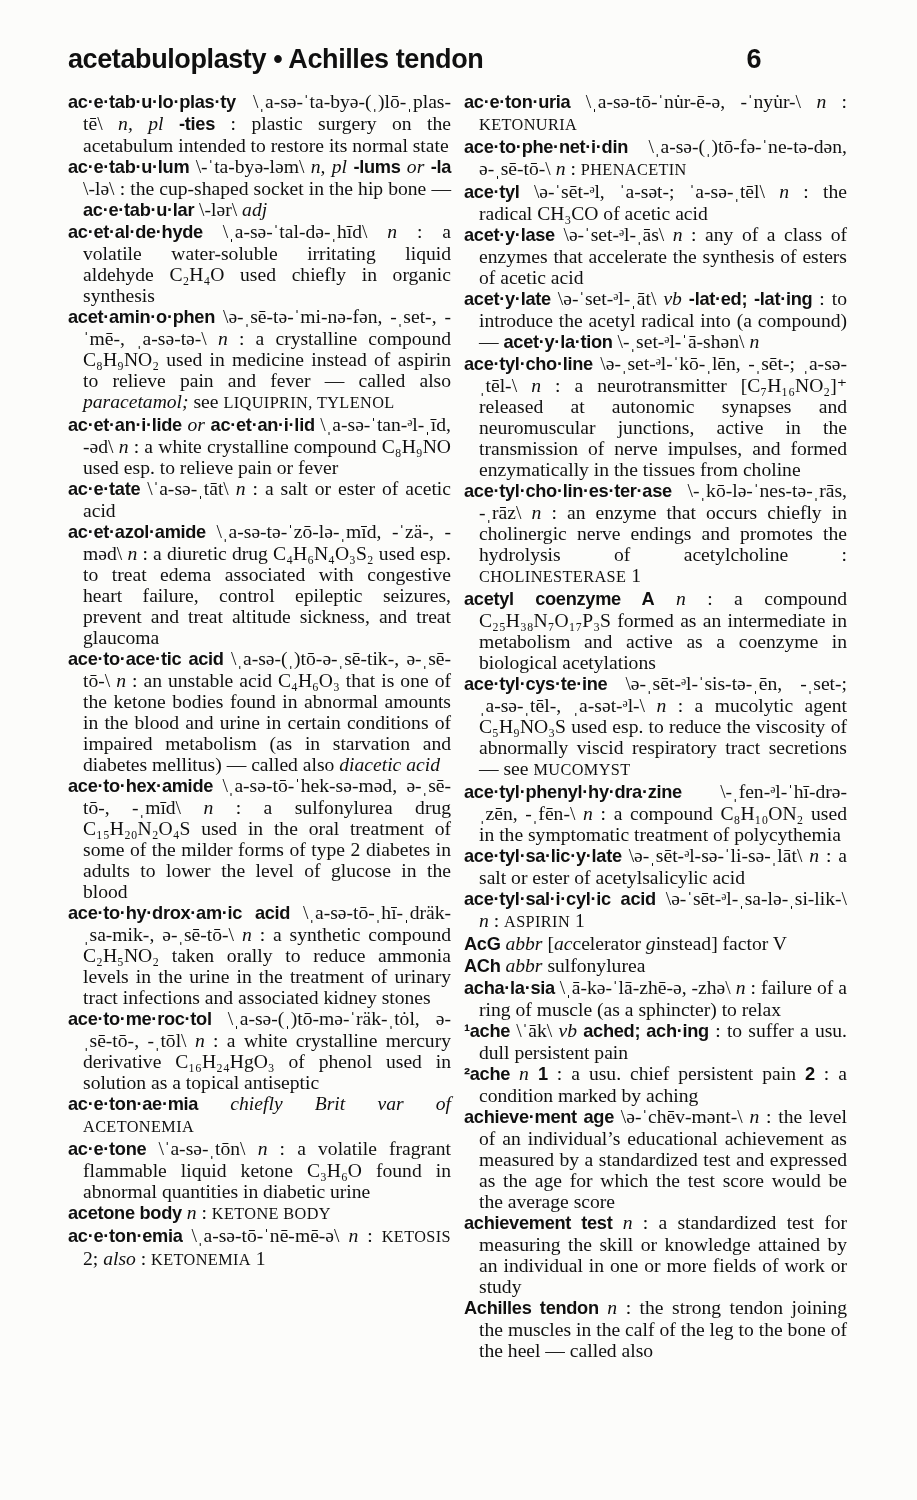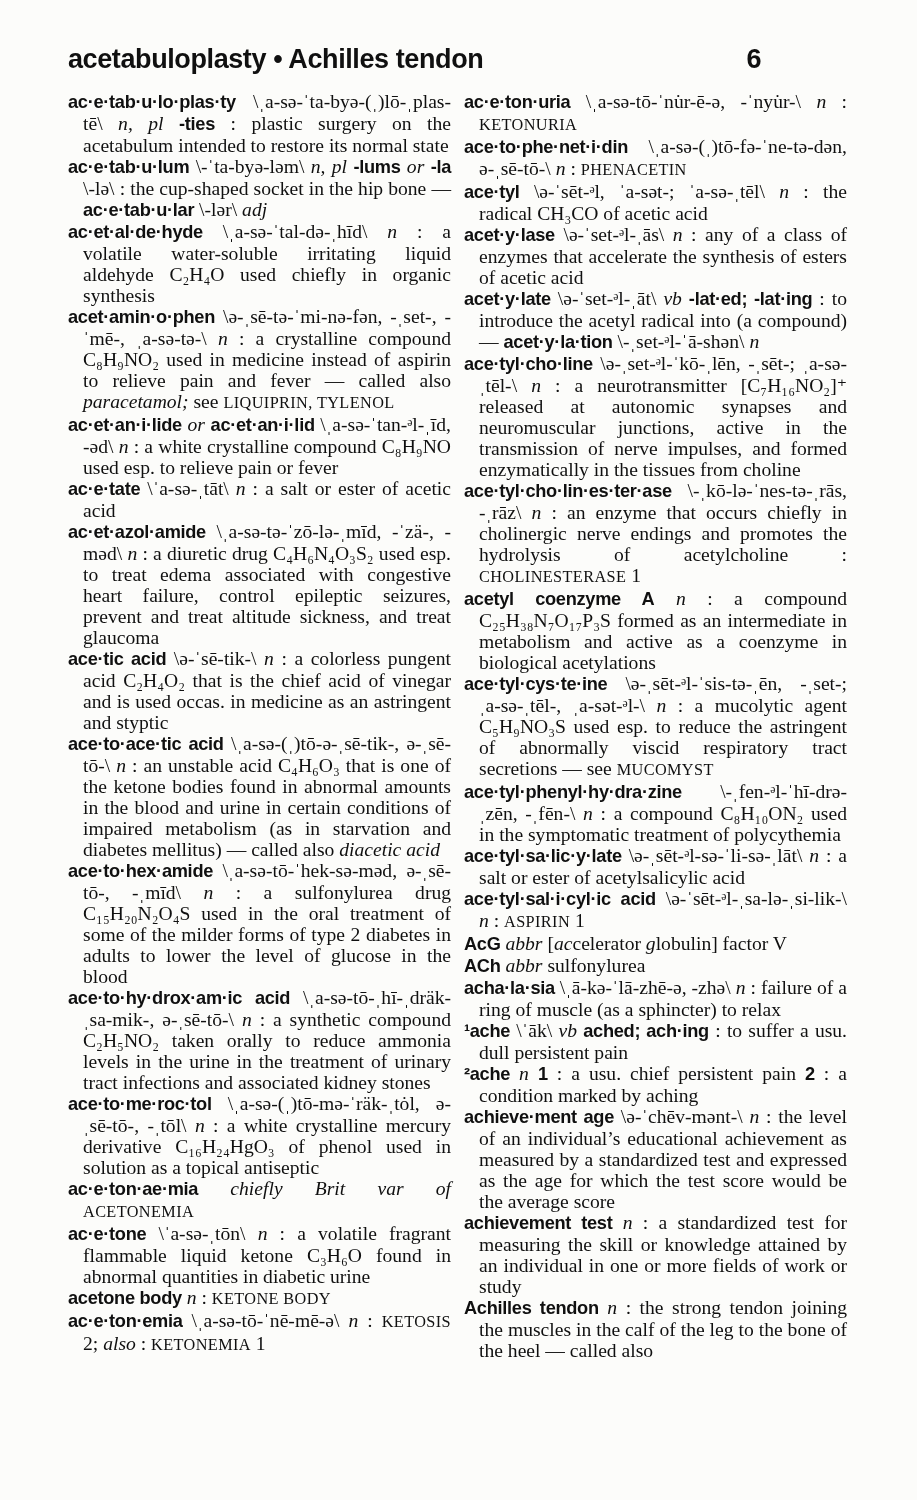--- a/index.html
+++ b/index.html
@@ -41,44 +41,43 @@
   </div>
   <div class="columns">
     <div class="column">
         <p class="entry"><span class="r-b">ac·e·tab·u·lo·plas·ty</span><span class="r-n"> \ˌa-sə-ˈta-byə-(ˌ)lō-ˌplas-tē\ </span><span class="r-i">n, pl</span><span class="r-n"> </span><span class="r-b">-ties</span><span class="r-n"> : plastic surgery on the acetabulum intended to restore its normal state</span></p>
         <p class="entry"><span class="r-b">ac·e·tab·u·lum</span><span class="r-n"> \-ˈta-byə-ləm\ </span><span class="r-i">n, pl</span><span class="r-n"> </span><span class="r-b">-lums</span><span class="r-n"> </span><span class="r-i">or</span><span class="r-n"> </span><span class="r-b">-la</span><span class="r-n"> \-lə\ : the cup-shaped socket in the hip bone — </span><span class="r-b">ac·e·tab·u·lar</span><span class="r-n"> \-lər\ </span><span class="r-i">adj</span></p>
         <p class="entry"><span class="r-b">ac·et·al·de·hyde</span><span class="r-n"> \ˌa-sə-ˈtal-də-ˌhīd\ </span><span class="r-i">n</span><span class="r-n"> : a volatile water-soluble irritating liquid aldehyde C₂H₄O used chiefly in organic synthesis</span></p>
         <p class="entry"><span class="r-b">acet·amin·o·phen</span><span class="r-n"> \ə-ˌsē-tə-ˈmi-nə-fən, -ˌset-, -ˈmē-, ˌa-sə-tə-\ </span><span class="r-i">n</span><span class="r-n"> : a crystalline compound C₈H₉NO₂ used in medicine instead of aspirin to relieve pain and fever — called also </span><span class="r-i">paracetamol;</span><span class="r-n"> see </span><span class="r-sc">LIQUIPRIN, TYLENOL</span></p>
         <p class="entry"><span class="r-b">ac·et·an·i·lide</span><span class="r-n"> </span><span class="r-i">or</span><span class="r-n"> </span><span class="r-b">ac·et·an·i·lid</span><span class="r-n"> \ˌa-sə-ˈtan-ᵊl-ˌīd, -əd\ </span><span class="r-i">n</span><span class="r-n"> : a white crystalline compound C₈H₉NO used esp. to relieve pain or fever</span></p>
         <p class="entry"><span class="r-b">ac·e·tate</span><span class="r-n"> \ˈa-sə-ˌtāt\ </span><span class="r-i">n</span><span class="r-n"> : a salt or ester of acetic acid</span></p>
         <p class="entry"><span class="r-b">ac·et·azol·amide</span><span class="r-n"> \ˌa-sə-tə-ˈzō-lə-ˌmīd, -ˈzä-, -məd\ </span><span class="r-i">n</span><span class="r-n"> : a diuretic drug C₄H₆N₄O₃S₂ used esp. to treat edema associated with congestive heart failure, control epileptic seizures, prevent and treat altitude sickness, and treat glaucoma</span></p>
-        <p class="entry"><span class="r-b">ace·tic acid</span><span class="r-n"> \ə-ˈsē-tik-\ </span><span class="r-i">n</span><span class="r-n"> : a colorless pungent acid C₂H₄O₂ that is the chief acid of vinegar and is used occas. in medicine as an astringent and styptic</span></p>
         <p class="entry"><span class="r-b">ace·to·ace·tic acid</span><span class="r-n"> \ˌa-sə-(ˌ)tō-ə-ˌsē-tik-, ə-ˌsē-tō-\ </span><span class="r-i">n</span><span class="r-n"> : an unstable acid C₄H₆O₃ that is one of the ketone bodies found in abnormal amounts in the blood and urine in certain conditions of impaired metabolism (as in starvation and diabetes mellitus) — called also </span><span class="r-i">diacetic acid</span></p>
         <p class="entry"><span class="r-b">ace·to·hex·amide</span><span class="r-n"> \ˌa-sə-tō-ˈhek-sə-məd, ə-ˌsē-tō-, -ˌmīd\ </span><span class="r-i">n</span><span class="r-n"> : a sulfonylurea drug C₁₅H₂₀N₂O₄S used in the oral treatment of some of the milder forms of type 2 diabetes in adults to lower the level of glucose in the blood</span></p>
         <p class="entry"><span class="r-b">ace·to·hy·drox·am·ic acid</span><span class="r-n"> \ˌa-sə-tō-ˌhī-ˌdräk-ˌsa-mik-, ə-ˌsē-tō-\ </span><span class="r-i">n</span><span class="r-n"> : a synthetic compound C₂H₅NO₂ taken orally to reduce ammonia levels in the urine in the treatment of urinary tract infections and associated kidney stones</span></p>
         <p class="entry"><span class="r-b">ace·to·me·roc·tol</span><span class="r-n"> \ˌa-sə-(ˌ)tō-mə-ˈräk-ˌtȯl, ə-ˌsē-tō-, -ˌtōl\ </span><span class="r-i">n</span><span class="r-n"> : a white crystalline mercury derivative C₁₆H₂₄HgO₃ of phenol used in solution as a topical antiseptic</span></p>
         <p class="entry"><span class="r-b">ac·e·ton·ae·mia</span><span class="r-n"> </span><span class="r-i">chiefly Brit var of</span><span class="r-n"> </span><span class="r-sc">ACETONEMIA</span></p>
         <p class="entry"><span class="r-b">ac·e·tone</span><span class="r-n"> \ˈa-sə-ˌtōn\ </span><span class="r-i">n</span><span class="r-n"> : a volatile fragrant flammable liquid ketone C₃H₆O found in abnormal quantities in diabetic urine</span></p>
         <p class="entry"><span class="r-b">acetone body</span><span class="r-n"> </span><span class="r-i">n</span><span class="r-n"> : </span><span class="r-sc">KETONE BODY</span></p>
         <p class="entry"><span class="r-b">ac·e·ton·emia</span><span class="r-n"> \ˌa-sə-tō-ˈnē-mē-ə\ </span><span class="r-i">n</span><span class="r-n"> : </span><span class="r-sc">KETOSIS</span><span class="r-n"> 2; </span><span class="r-i">also</span><span class="r-n"> : </span><span class="r-sc">KETONEMIA</span><span class="r-n"> 1</span></p>
       </div>
     <div class="column">
         <p class="entry"><span class="r-b">ac·e·ton·uria</span><span class="r-n"> \ˌa-sə-tō-ˈnu̇r-ē-ə, -ˈnyu̇r-\ </span><span class="r-i">n</span><span class="r-n"> : </span><span class="r-sc">KETONURIA</span></p>
         <p class="entry"><span class="r-b">ace·to·phe·net·i·din</span><span class="r-n"> \ˌa-sə-(ˌ)tō-fə-ˈne-tə-dən, ə-ˌsē-tō-\ </span><span class="r-i">n</span><span class="r-n"> : </span><span class="r-sc">PHENACETIN</span></p>
         <p class="entry"><span class="r-b">ace·tyl</span><span class="r-n"> \ə-ˈsēt-ᵊl, ˈa-sət-; ˈa-sə-ˌtēl\ </span><span class="r-i">n</span><span class="r-n"> : the radical CH₃CO of acetic acid</span></p>
         <p class="entry"><span class="r-b">acet·y·lase</span><span class="r-n"> \ə-ˈset-ᵊl-ˌās\ </span><span class="r-i">n</span><span class="r-n"> : any of a class of enzymes that accelerate the synthesis of esters of acetic acid</span></p>
         <p class="entry"><span class="r-b">acet·y·late</span><span class="r-n"> \ə-ˈset-ᵊl-ˌāt\ </span><span class="r-i">vb</span><span class="r-n"> </span><span class="r-b">-lat·ed; -lat·ing</span><span class="r-n"> : to introduce the acetyl radical into (a compound) — </span><span class="r-b">acet·y·la·tion</span><span class="r-n"> \-ˌset-ᵊl-ˈā-shən\ </span><span class="r-i">n</span></p>
         <p class="entry"><span class="r-b">ace·tyl·cho·line</span><span class="r-n"> \ə-ˌset-ᵊl-ˈkō-ˌlēn, -ˌsēt-; ˌa-sə-ˌtēl-\ </span><span class="r-i">n</span><span class="r-n"> : a neurotransmitter [C₇H₁₆NO₂]⁺ released at autonomic synapses and neuromuscular junctions, active in the transmission of nerve impulses, and formed enzymatically in the tissues from choline</span></p>
         <p class="entry"><span class="r-b">ace·tyl·cho·lin·es·ter·ase</span><span class="r-n"> \-ˌkō-lə-ˈnes-tə-ˌrās, -ˌrāz\ </span><span class="r-i">n</span><span class="r-n"> : an enzyme that occurs chiefly in cholinergic nerve endings and promotes the hydrolysis of acetylcholine : </span><span class="r-sc">CHOLINESTERASE</span><span class="r-n"> 1</span></p>
         <p class="entry"><span class="r-b">acetyl coenzyme A</span><span class="r-n"> </span><span class="r-i">n</span><span class="r-n"> : a compound C₂₅H₃₈N₇O₁₇P₃S formed as an intermediate in metabolism and active as a coenzyme in biological acetylations</span></p>
-        <p class="entry"><span class="r-b">ace·tyl·cys·te·ine</span><span class="r-n"> \ə-ˌsēt-ᵊl-ˈsis-tə-ˌēn, -ˌset-; ˌa-sə-ˌtēl-, ˌa-sət-ᵊl-\ </span><span class="r-i">n</span><span class="r-n"> : a mucolytic agent C₅H₉NO₃S used esp. to reduce the astringent of abnormally viscid respiratory tract secretions — see </span><span class="r-sc">MUCOMYST</span></p>
+        <p class="entry"><span class="r-b">ace·tyl·cys·te·ine</span><span class="r-n"> \ə-ˌsēt-ᵊl-ˈsis-tə-ˌēn, -ˌset-; ˌa-sə-ˌtēl-, ˌa-sət-ᵊl-\ </span><span class="r-i">n</span><span class="r-n"> : a mucolytic agent C₅H₉NO₃S used esp. to reduce the viscosity of abnormally viscid respiratory tract secretions — see </span><span class="r-sc">MUCOMYST</span></p>
         <p class="entry"><span class="r-b">ace·tyl·phenyl·hy·dra·zine</span><span class="r-n"> \-ˌfen-ᵊl-ˈhī-drə-ˌzēn, -ˌfēn-\ </span><span class="r-i">n</span><span class="r-n"> : a compound C₈H₁₀ON₂ used in the symptomatic treatment of polycythemia</span></p>
         <p class="entry"><span class="r-b">ace·tyl·sa·lic·y·late</span><span class="r-n"> \ə-ˌsēt-ᵊl-sə-ˈli-sə-ˌlāt\ </span><span class="r-i">n</span><span class="r-n"> : a salt or ester of acetylsalicylic acid</span></p>
         <p class="entry"><span class="r-b">ace·tyl·sal·i·cyl·ic acid</span><span class="r-n"> \ə-ˈsēt-ᵊl-ˌsa-lə-ˌsi-lik-\ </span><span class="r-i">n</span><span class="r-n"> : </span><span class="r-sc">ASPIRIN</span><span class="r-n"> 1</span></p>
-        <p class="entry"><span class="r-b">AcG</span><span class="r-n"> </span><span class="r-i">abbr</span><span class="r-n"> [</span><span class="r-i">ac</span><span class="r-n">celerator </span><span class="r-i">g</span><span class="r-n">lobulin] factor V</span></p>
+        <p class="entry"><span class="r-b">AcG</span><span class="r-n"> </span><span class="r-i">abbr</span><span class="r-n"> [</span><span class="r-i">ac</span><span class="r-n">celerator </span><span class="r-i">g</span><span class="r-n">instead] factor V</span></p>
         <p class="entry"><span class="r-b">ACh</span><span class="r-n"> </span><span class="r-i">abbr</span><span class="r-n"> sulfonylurea</span></p>
         <p class="entry"><span class="r-b">acha·la·sia</span><span class="r-n"> \ˌā-kə-ˈlā-zhē-ə, -zhə\ </span><span class="r-i">n</span><span class="r-n"> : failure of a ring of muscle (as a sphincter) to relax</span></p>
         <p class="entry"><span class="r-b">¹ache</span><span class="r-n"> \ˈāk\ </span><span class="r-i">vb</span><span class="r-n"> </span><span class="r-b">ached; ach·ing</span><span class="r-n"> : to suffer a usu. dull persistent pain</span></p>
         <p class="entry"><span class="r-b">²ache</span><span class="r-n"> </span><span class="r-i">n</span><span class="r-n"> </span><span class="r-b">1</span><span class="r-n"> : a usu. chief persistent pain </span><span class="r-b">2</span><span class="r-n"> : a condition marked by aching</span></p>
         <p class="entry"><span class="r-b">achieve·ment age</span><span class="r-n"> \ə-ˈchēv-mənt-\ </span><span class="r-i">n</span><span class="r-n"> : the level of an individual’s educational achievement as measured by a standardized test and expressed as the age for which the test score would be the average score</span></p>
         <p class="entry"><span class="r-b">achievement test</span><span class="r-n"> </span><span class="r-i">n</span><span class="r-n"> : a standardized test for measuring the skill or knowledge attained by an individual in one or more fields of work or study</span></p>
         <p class="entry"><span class="r-b">Achilles tendon</span><span class="r-n"> </span><span class="r-i">n</span><span class="r-n"> : the strong tendon joining the muscles in the calf of the leg to the bone of the heel — called also </span></p>
       </div>
   </div>
 </div>

